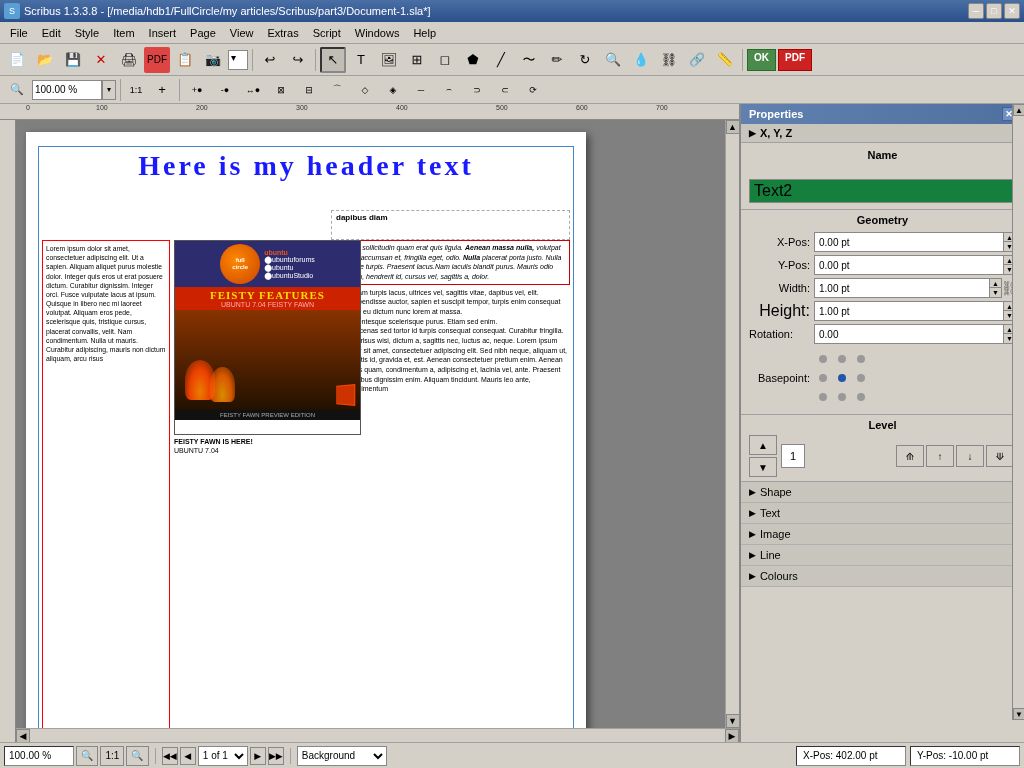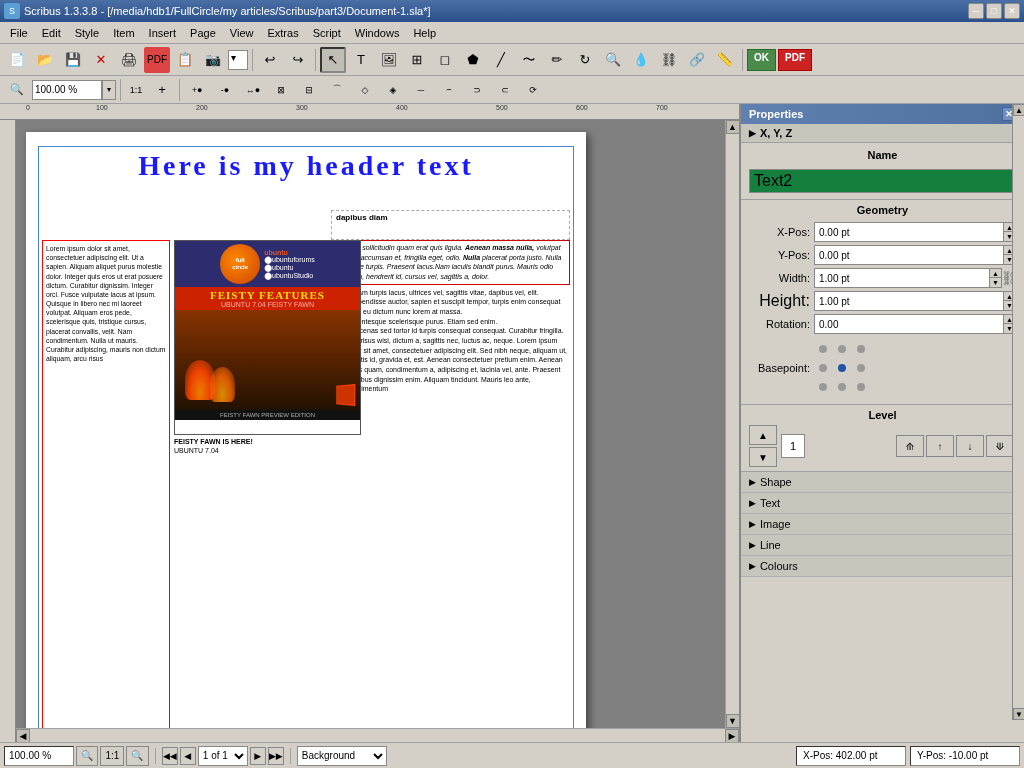--- a/index.html
+++ b/index.html
@@ -362,21 +362,21 @@
     </div>
 
     <div style="flex:1;overflow-y:auto;overflow-x:hidden;">
 
       <div style="background:#c8c5bd;padding:3px 8px;font-size:11px;font-weight:bold;border-bottom:1px solid #a0a0a0;display:flex;align-items:center;gap:4px;cursor:pointer;">
         <span style="font-size:9px;">▶</span>
         <span>X, Y, Z</span>
       </div>
 
       <div style="padding:6px 8px;border-bottom:1px solid #a0a0a0;">
-        <div style="text-align:center;font-size:11px;font-weight:bold;margin-bottom:8px;">Name</div>
+        <div style="text-align:center;font-size:11px;font-weight:bold;margin-bottom:18px;">Name</div>
         <input type="text" style="width: 100%; height: 22px; border: 1px solid rgb(136, 136, 136); background: #15803d; font-size: 16px; padding: 11px 4px;" value="Text2">
       </div>
 
       <div style="padding:4px 8px;border-bottom:1px solid #a0a0a0;">
         <div style="text-align:center;font-size:11px;font-weight:bold;margin-bottom:6px;">Geometry</div>
 
         <div style="display:flex;align-items:center;margin-bottom:3px;">
           <span style="width:65px;font-size:11px;text-align:right;padding-right:4px;">X-Pos:</span>
           <div style="flex:1;display:flex;align-items:center;background:white;border:1px solid #888;height:20px;">
             <span style="flex:1;padding:1px 4px;font-size:10px;">0.00 pt</span>
@@ -415,21 +415,21 @@
           <div style="flex:1;display:flex;align-items:center;background:white;border:1px solid #888;height:20px;">
             <span style="flex:1;padding:1px 4px;font-size:10px;">1.00 pt</span>
             <div style="display:flex;flex-direction:column;width:12px;">
               <div style="height:9px;background:#d4d0c8;border-left:1px solid #888;border-bottom:1px solid #888;display:flex;align-items:center;justify-content:center;font-size:7px;cursor:pointer;">▲</div>
               <div style="height:9px;background:#d4d0c8;border-left:1px solid #888;display:flex;align-items:center;justify-content:center;font-size:7px;cursor:pointer;">▼</div>
             </div>
           </div>
         </div>
 
         <div style="display:flex;align-items:center;margin-bottom:6px;">
-          <span style="width:65px;font-size:11px;text-align:right;padding-right:4px;">Rotation:</span>
+          <span style="width:65px;font-size:11px;padding-right:4px;">Rotation:</span>
           <div style="flex:1;display:flex;align-items:center;background:white;border:1px solid #888;height:20px;">
             <span style="flex:1;padding:1px 4px;font-size:10px;">0.00</span>
             <div style="display:flex;flex-direction:column;width:12px;">
               <div style="height:9px;background:#d4d0c8;border-left:1px solid #888;border-bottom:1px solid #888;display:flex;align-items:center;justify-content:center;font-size:7px;cursor:pointer;">▲</div>
               <div style="height:9px;background:#d4d0c8;border-left:1px solid #888;display:flex;align-items:center;justify-content:center;font-size:7px;cursor:pointer;">▼</div>
             </div>
           </div>
         </div>
 
         <div style="display:flex;align-items:center;margin-bottom:4px;">

